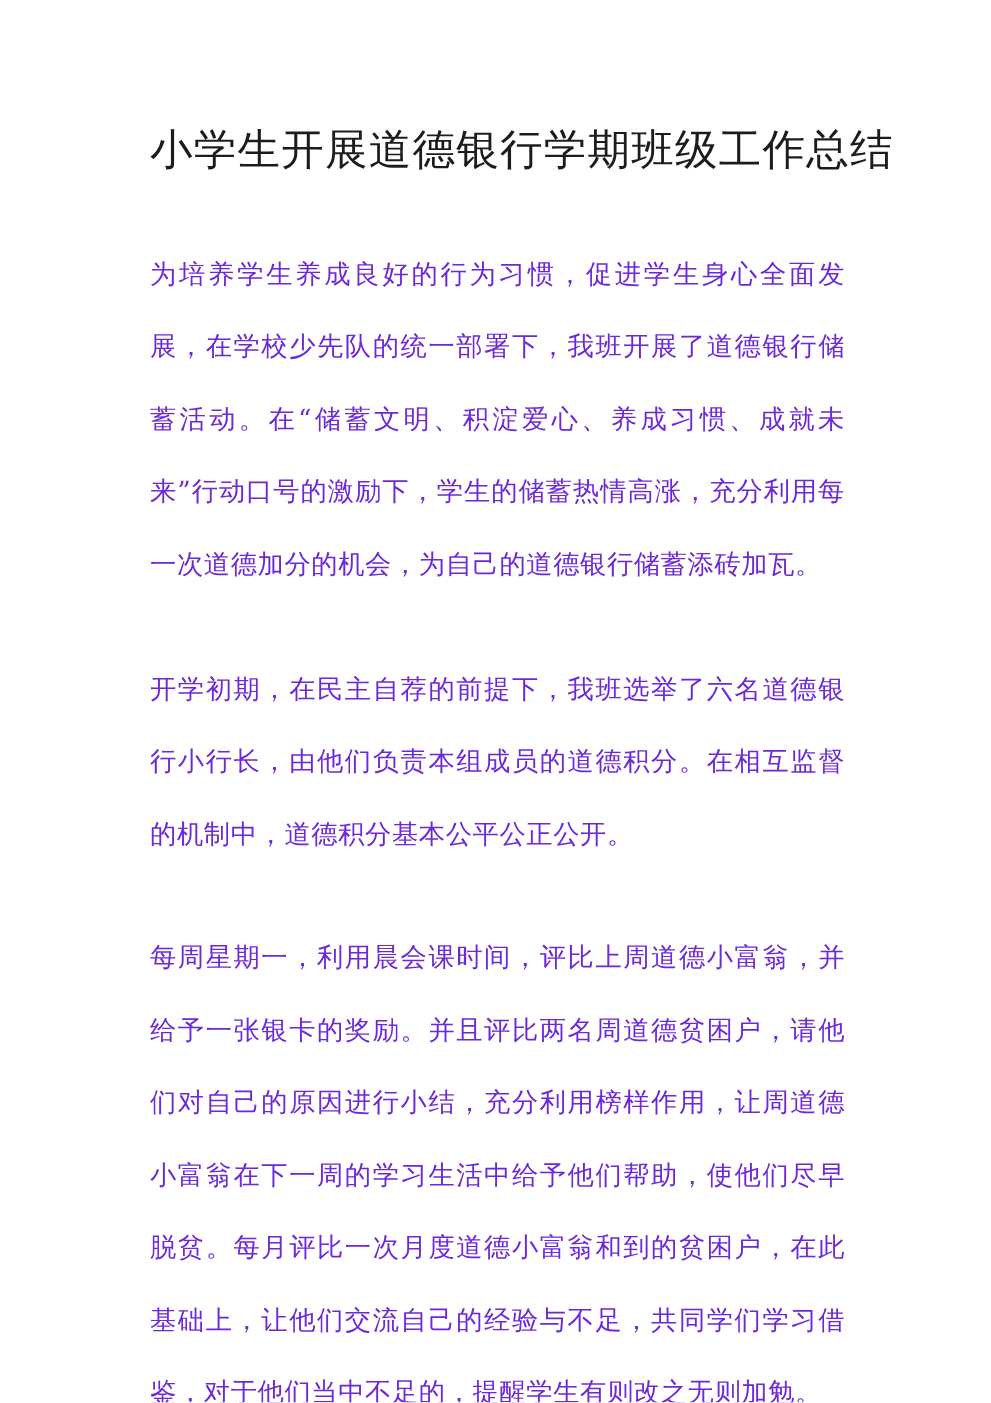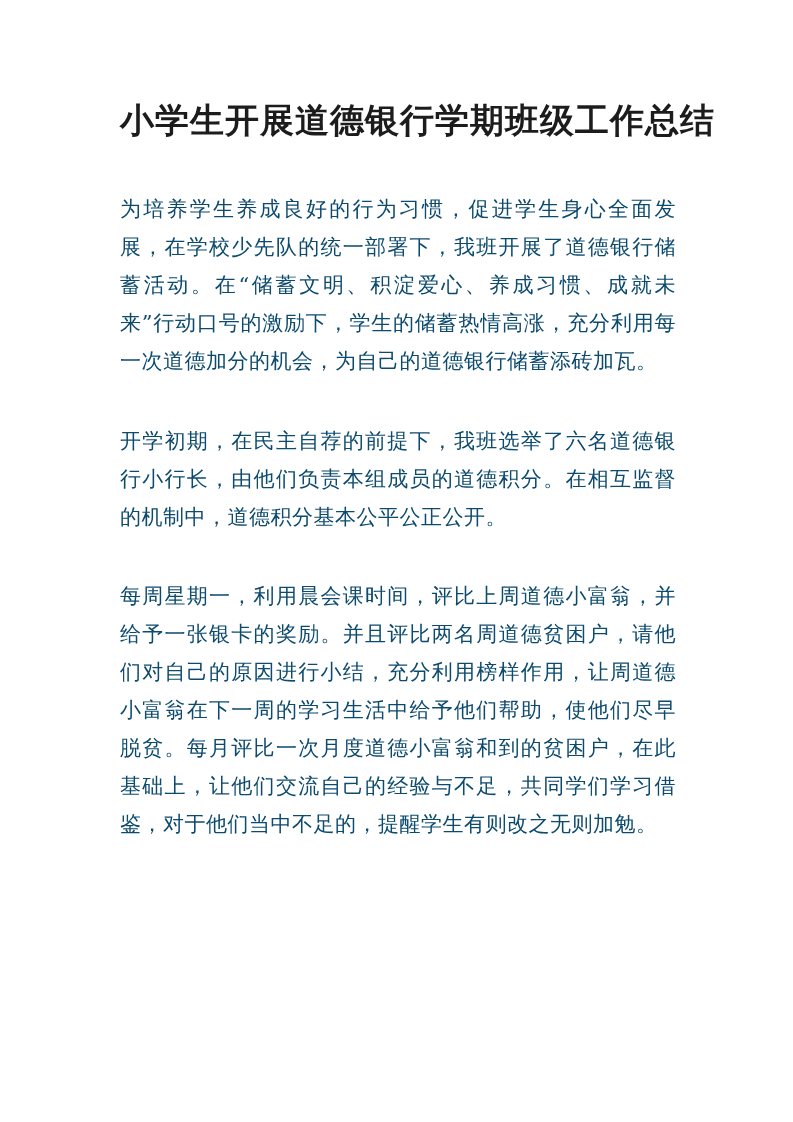--- a/index.html
+++ b/index.html
@@ -16,34 +16,34 @@
     box-sizing: border-box;
     padding: 95px 117px 0 120px;
     font-family: "DejaVu Serif", "Liberation Serif", serif;
     color: #212121;
     overflow: hidden;
   }
   .doc-title {
     margin: 0 0 45px 0;
     font-size: 34px;
     line-height: 50px;
-    font-weight: 700;
+    font-weight: 400;
     text-align: right;
     letter-spacing: 1px;
     white-space: nowrap;
     color: #1c1c1c;
   }
   .doc-paragraph {
     margin: 0 0 41.6px 0;
     font-size: 21px;
-    line-height: 38px;
+    line-height: 58px;
     letter-spacing: 0.5px;
     text-align: justify;
     text-justify: inter-ideograph;
-    color: #0c4a6e;
+    color: #6d28d9;
     word-break: break-all;
   }
 </style>
 </head>
 <body>
 
 <div class="page">
   <h1 class="doc-title">小学生开展道德银行学期班级工作总结</h1>
 
   <p class="doc-paragraph">为培养学生养成良好的行为习惯，促进学生身心全面发展，在学校少先队的统一部署下，我班开展了道德银行储蓄活动。在“储蓄文明、积淀爱心、养成习惯、成就未来”行动口号的激励下，学生的储蓄热情高涨，充分利用每一次道德加分的机会，为自己的道德银行储蓄添砖加瓦。</p>

